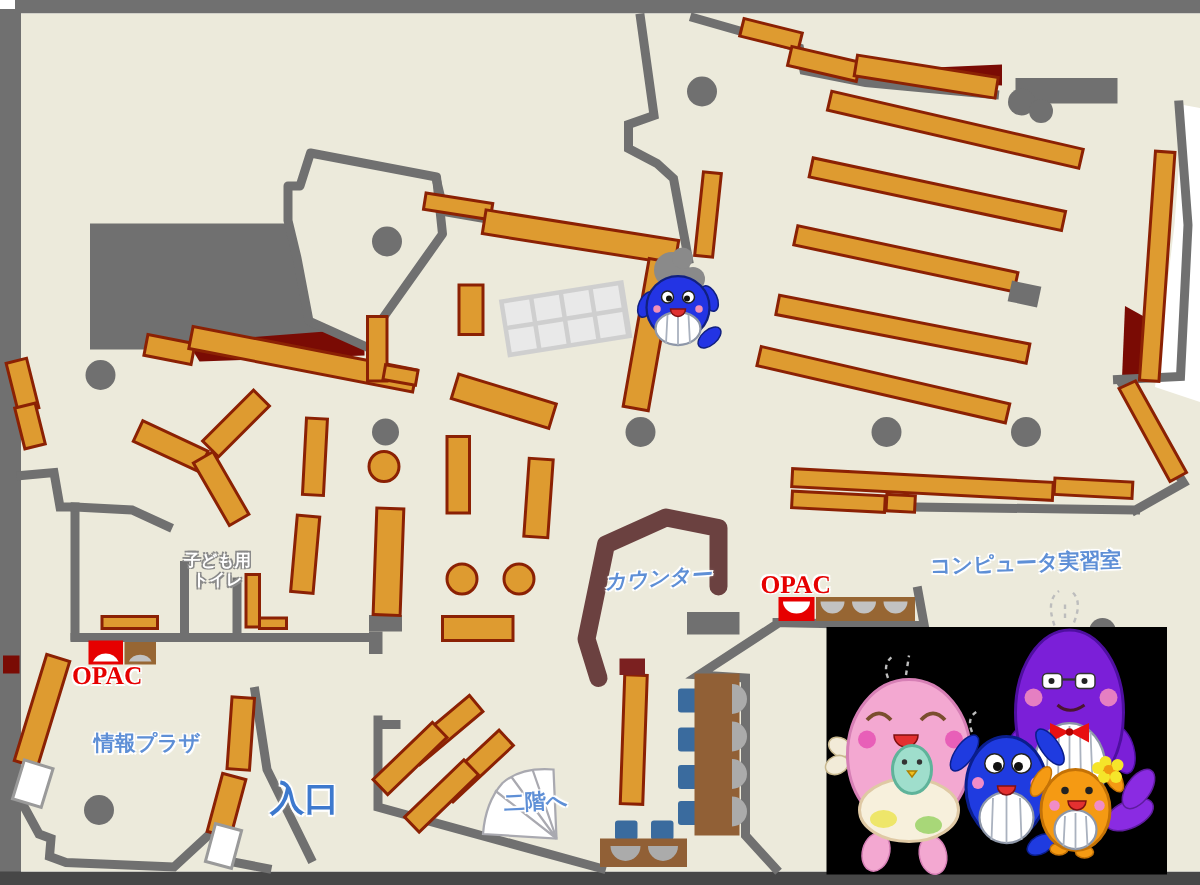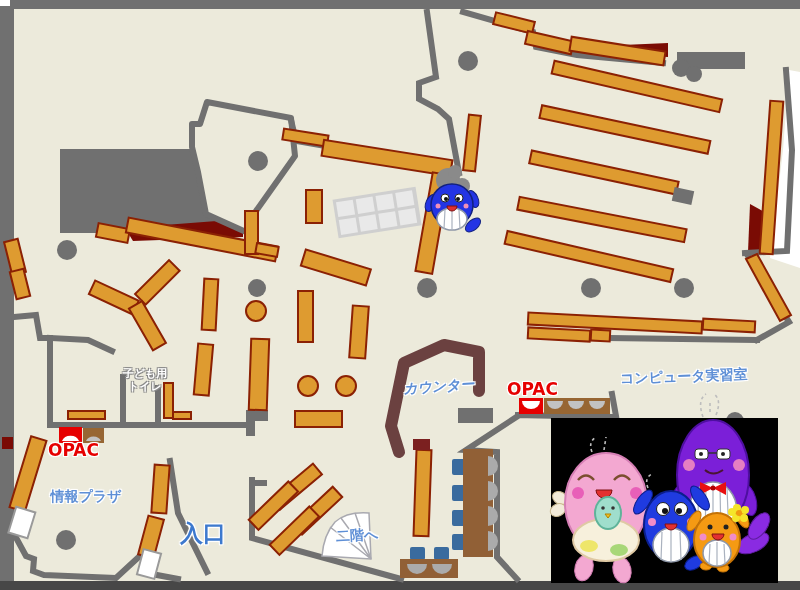--- a/index.html
+++ b/index.html
@@ -2,27 +2,27 @@
 <html><head>
 <meta charset="utf-8">
 <style>
   html,body{margin:0;padding:0;background:#ffffff;}
   #stage{position:relative;width:800px;height:590px;background:#ffffff;overflow:hidden;
          font-family:"DejaVu Sans","Liberation Sans",sans-serif;}
   #map-svg{position:absolute;left:0;top:0;}
   .lbl{position:absolute;font-weight:bold;line-height:1.15;white-space:nowrap;
        text-shadow:-1px -1px 0 #fff,1px -1px 0 #fff,-1px 1px 0 #fff,1px 1px 0 #fff,0 0 3px #fff;}
   .blue{color:#5e8fd6;}
-  .red{color:#e60000;font-size:17px;}
+  .red{color:#e60000;font-size:17px;font-family:Liberation Serif, serif;}
   .center{text-align:center;}
   .lbl-storytelling{left:48px;top:358px;width:104px;font-size:13px;}
   .lbl-toilet{left:116px;top:368px;width:58px;font-size:11px;color:#fff;
        text-shadow:-1px -1px 0 #8a8a8a,1px -1px 0 #8a8a8a,-1px 1px 0 #8a8a8a,1px 1px 0 #8a8a8a;}
   .lbl-opac1{left:48px;top:441px;}
-  .lbl-info{left:40px;top:488px;width:92px;font-size:14px;}
+  .lbl-info{left:52px;top:488px;width:92px;font-size:14px;}
   .lbl-entrance{left:180px;top:520px;font-size:23px;color:#3d79ce;text-align:right;}
   .lbl-stairs{left:336px;top:527px;font-size:14px;transform:rotate(-3deg);}
   .lbl-counter{left:403px;top:378px;font-size:14px;font-style:italic;transform:rotate(-4deg);}
   .lbl-opac2{left:507px;top:380px;}
   .lbl-computer{left:620px;top:368px;font-size:14px;transform:rotate(-2deg);}
   
   .wall{fill:none;stroke:#707070;stroke-width:6;stroke-linecap:square;stroke-linejoin:miter;}
   .shelf{fill:#de9b30;stroke:#8b2104;stroke-width:2;}
   .wshelf{fill:#ffffff;stroke:#9a9a9a;stroke-width:2;}
   .pillar{fill:#707070;}

